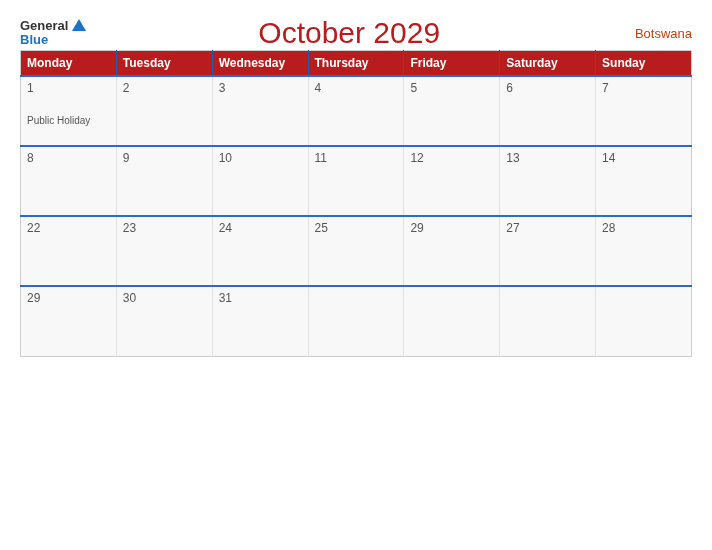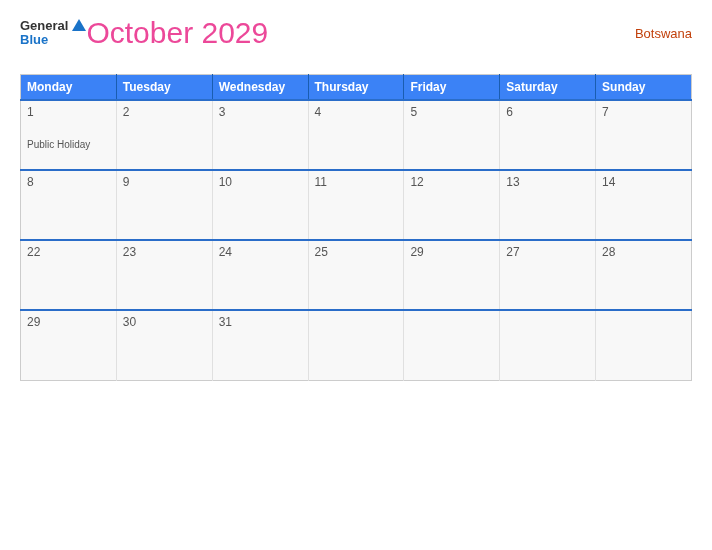--- a/index.html
+++ b/index.html
@@ -12,21 +12,21 @@
       flex-direction: column;
       align-items: center;
       padding: 16px 20px;
     }
 
     .header {
       width: 100%;
       display: flex;
       align-items: center;
       justify-content: space-between;
-      margin-bottom: 24px;
+      margin-bottom: 0;
     }
 
     .logo {
       display: flex;
       flex-direction: column;
       align-items: flex-start;
       line-height: 1.1;
     }
     .logo-general {
       font-size: 13px;
@@ -46,40 +46,40 @@
       border-right: 7px solid transparent;
       border-bottom: 12px solid #1a73c8;
       margin-left: 2px;
       vertical-align: middle;
       margin-bottom: 2px;
     }
 
     .title {
       font-size: 30px;
       font-weight: normal;
-      color: #ec4899;
-      text-align: left;
+      color: #b91c1c;
+      text-align: center;
       flex: 1;
     }
 
     .country {
       font-size: 13px;
       color: #c2410c;
       text-align: right;
       min-width: 80px;
     }
 
     .calendar {
       width: 100%;
       border-collapse: collapse;
       border: 1px solid #ccc;
     }
 
     .calendar thead tr {
-      background-color: #3b82f6;
+      background-color: #b91c1c;
     }
 
     .calendar thead th {
       color: #fff;
       font-size: 12px;
       font-weight: bold;
       padding: 5px 6px;
       text-align: left;
       border-right: 1px solid #1a5db0;
       width: 14.28%;

